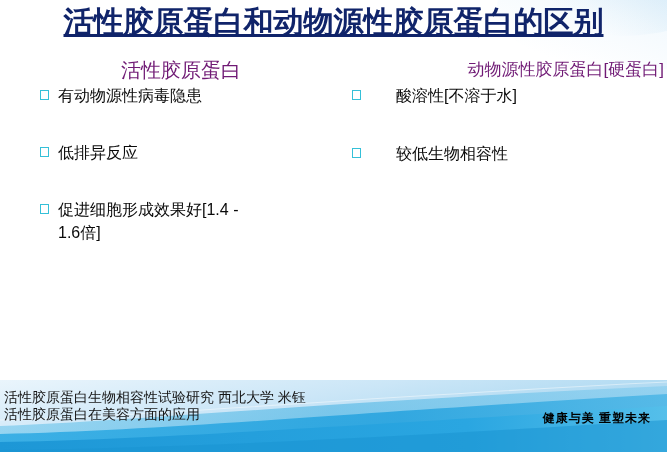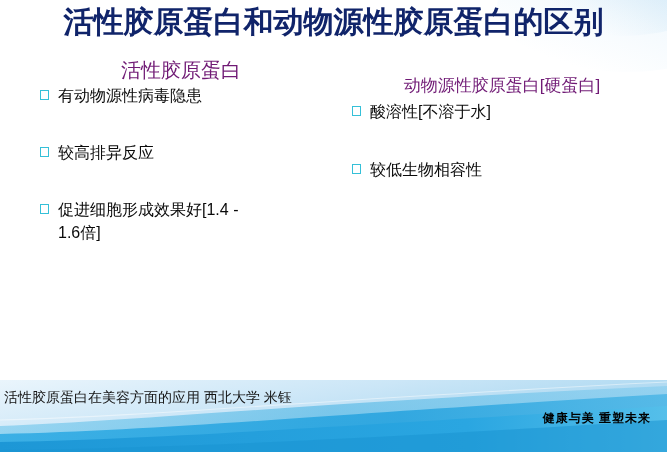--- a/index.html
+++ b/index.html
@@ -48,20 +48,21 @@
     top: 2px;
     left: 0;
     width: 667px;
     text-align: center;
     font-size: 30px;
     line-height: 40px;
     font-weight: bold;
     letter-spacing: 0px;
     color: #10246a;
     white-space: nowrap;
+    text-decoration: underline;
   }
 
   
   .col {
     position: absolute;
     top: 56px;
   }
   .col-left  { left: 14px;  width: 320px; }
   .col-right { left: 336px; width: 328px; }
 
@@ -72,39 +73,38 @@
   }
   .col-left .col-head {
     font-size: 20px;
     line-height: 28px;
     text-align: center;
     padding-left: 14px;
   }
   .col-right .col-head {
     font-size: 17px;
     line-height: 28px;
-    text-align: center;
+    text-align: right;
     padding-left: 4px;
-    margin-top: 16px;
   }
 
   .bullet-list {
     margin: 0;
     padding: 0;
     list-style: none;
   }
   .bullet-item {
     display: flex;
     align-items: flex-start;
     color: #0a0a0a;
     font-size: 16px;
     line-height: 23px;
   }
   .col-left .bullet-item  { padding-left: 26px; }
-  .col-right .bullet-item { padding-left: 16px; }
+  .col-right .bullet-item { padding-left: 16px; gap: 26px; }
 
   .bullet-mark {
     flex: 0 0 auto;
     width: 9px;
     height: 10px;
     margin-top: 6px;
     margin-right: 9px;
     border: 1px solid #35c0d8;
     box-sizing: border-box;
     background: transparent;
@@ -171,21 +171,21 @@
 
   <div class="col col-left">
     <div class="col-head">活性胶原蛋白</div>
     <ul class="bullet-list">
       <li class="bullet-item">
         <span class="bullet-mark"></span>
         <span class="bullet-text">有动物源性病毒隐患</span>
       </li>
       <li class="bullet-item">
         <span class="bullet-mark"></span>
-        <span class="bullet-text">较高排异反应</span>
+        <span class="bullet-text">低排异反应</span>
       </li>
       <li class="bullet-item">
         <span class="bullet-mark"></span>
         <span class="bullet-text">促进细胞形成效果好[1.4 -
 1.6倍]</span>
       </li>
     </ul>
   </div>
 
   <div class="col col-right">
@@ -228,19 +228,20 @@
       </defs>
       <rect x="0" y="0" width="667" height="72" fill="url(#gtop)"></rect>
       <path d="M0,46 C150,40 320,22 667,6 L667,72 L0,72 Z" fill="url(#gmid)" opacity="0.55"></path>
       <path d="M0,54 C170,50 330,34 667,14 L667,72 L0,72 Z" fill="url(#gband)" opacity="0.85"></path>
       <path d="M0,62 C140,60 340,46 667,26 L667,72 L0,72 Z" fill="url(#gdeep)"></path>
       <path d="M0,70 C180,68 380,58 667,40 L667,72 L0,72 Z" fill="#1a93d2" opacity="0.55"></path>
       <path d="M0,40 C160,36 340,18 667,2" fill="none" stroke="#ffffff" stroke-opacity="0.45" stroke-width="1.2"></path>
     </svg>
 
     <div class="footer-lines">
-      <span class="footer-line">活性胶原蛋白在美容方面的应用   西北大学   米钰</span>
+      <span class="footer-line">活性胶原蛋白生物相容性试验研究   西北大学   米钰</span>
+      <span class="footer-line">活性胶原蛋白在美容方面的应用</span>
     </div>
 
     <div class="tagline">健康与美   重塑未来</div>
   </div>
 
 </div>
 
 </body></html>

